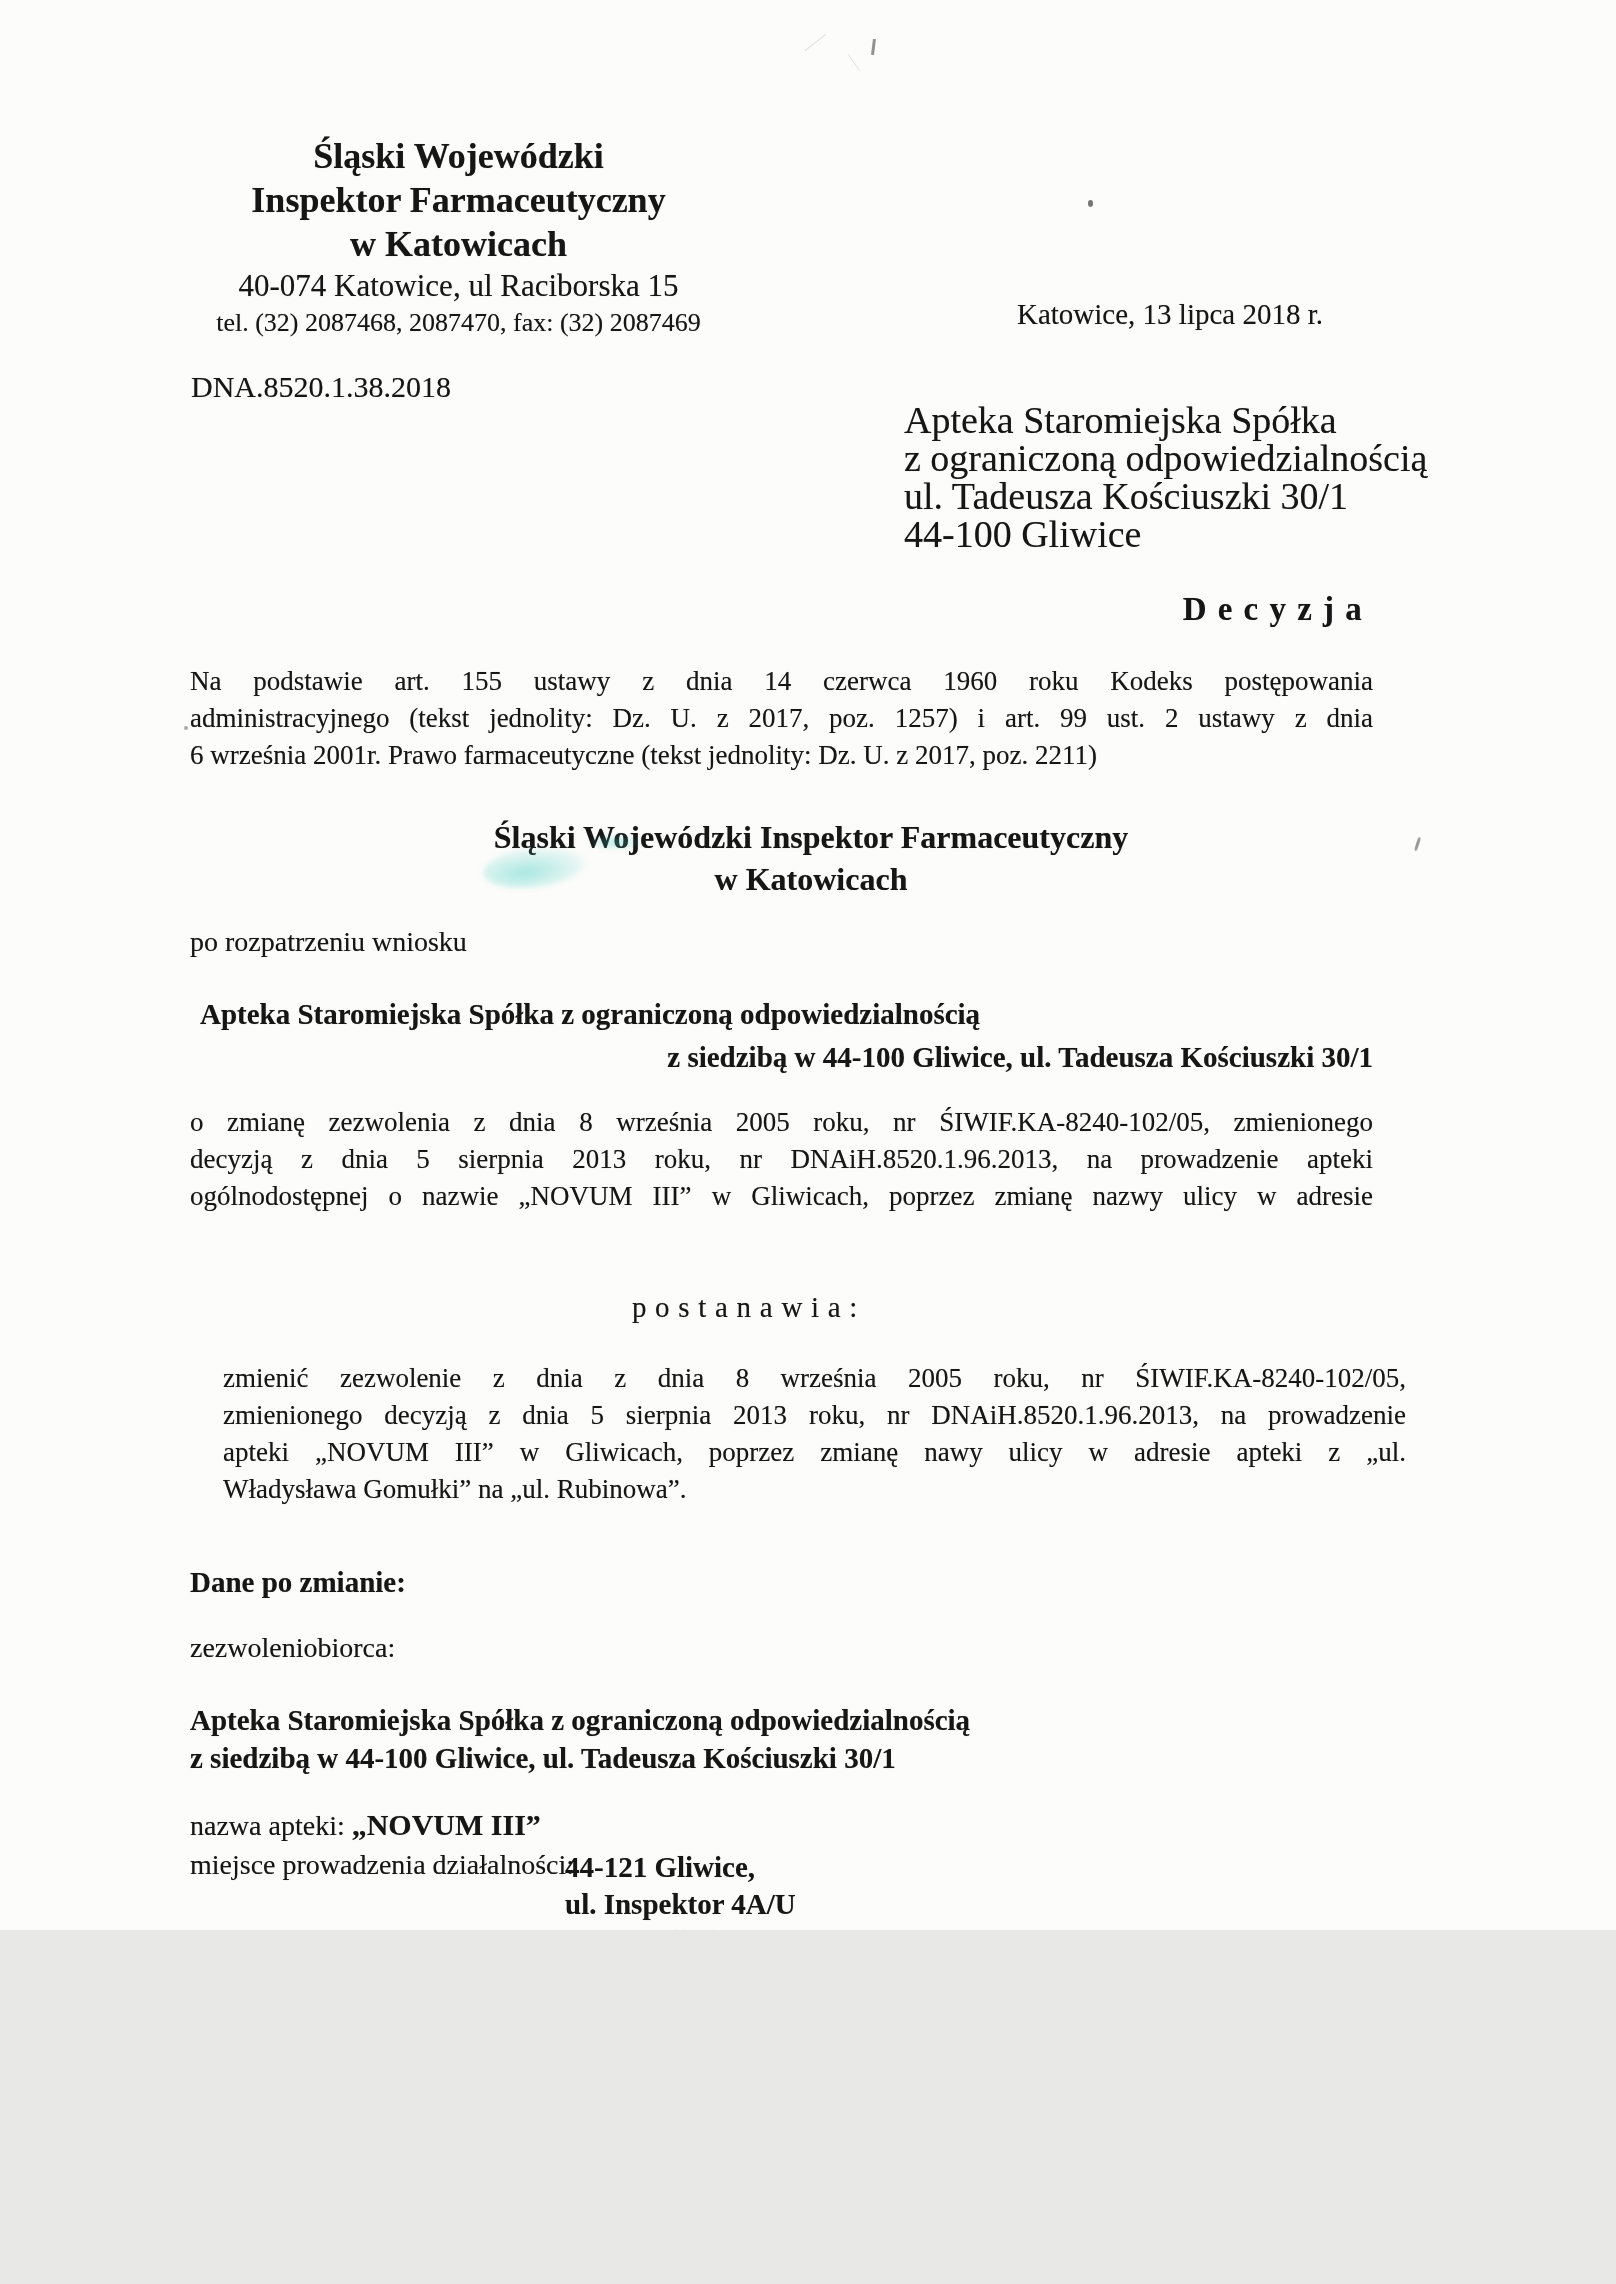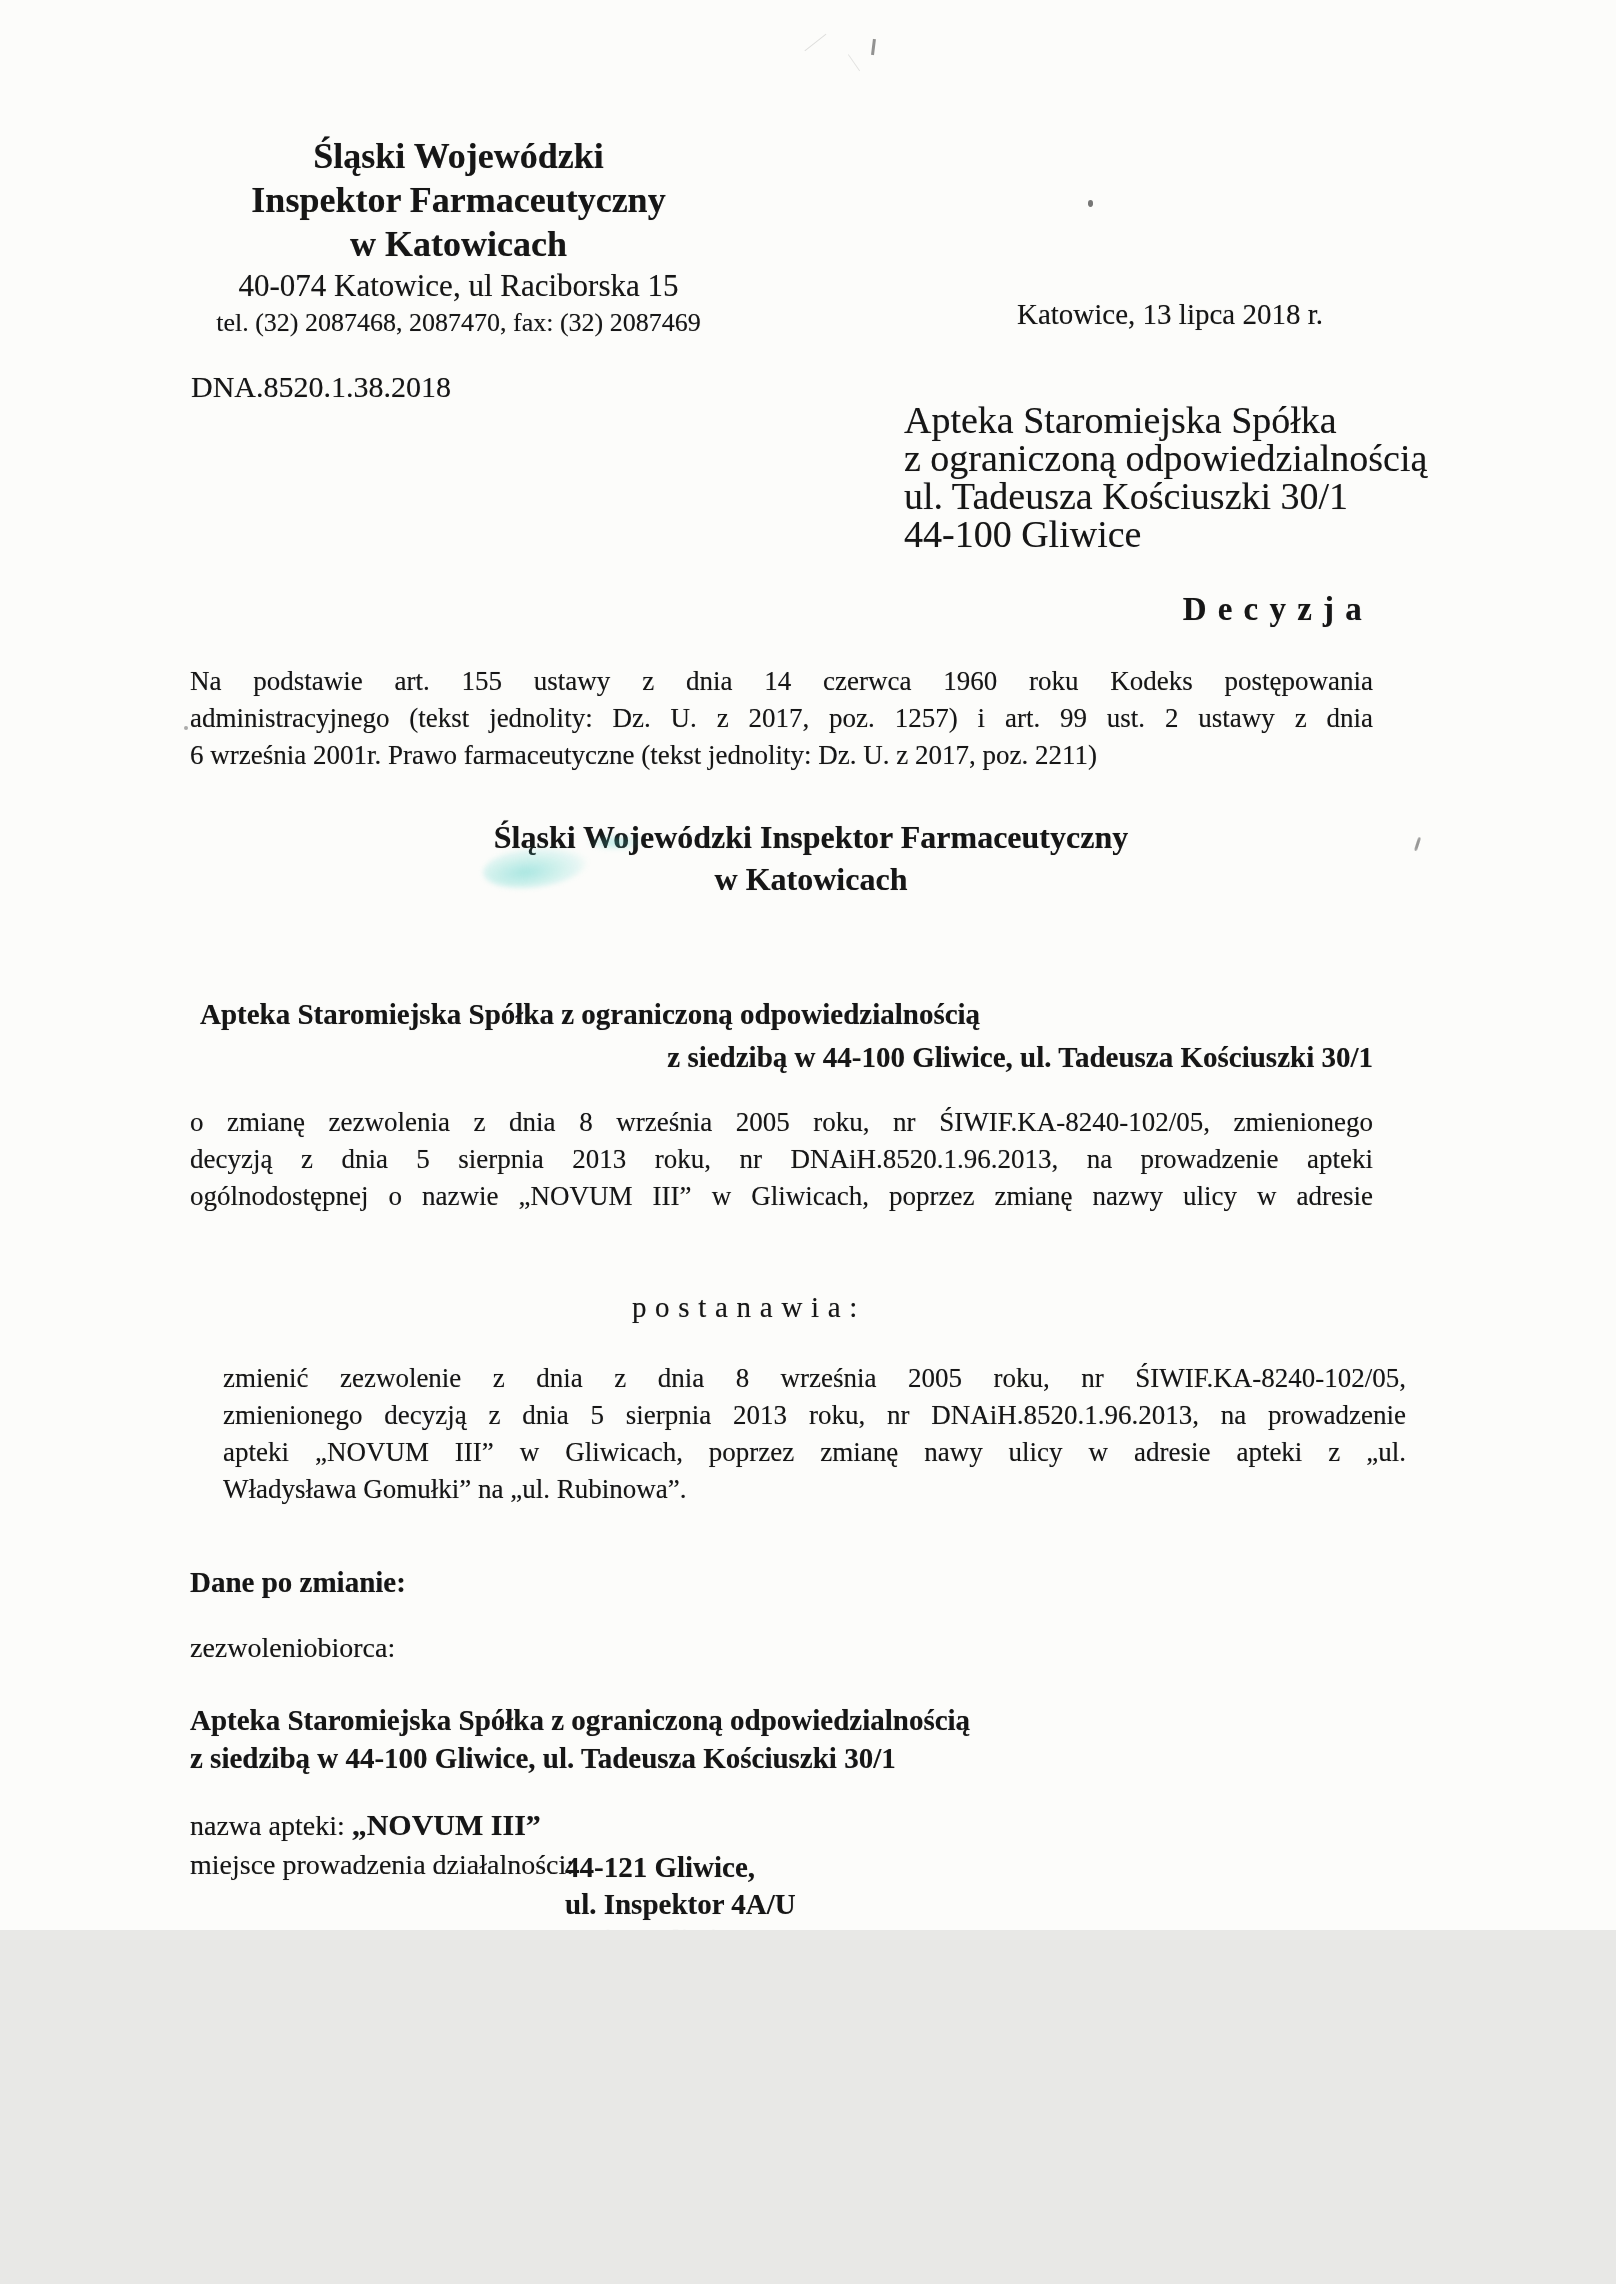--- a/index.html
+++ b/index.html
@@ -117,20 +117,21 @@
     <div class="jline">Na podstawie art. 155 ustawy z dnia 14 czerwca 1960 roku Kodeks postępowania</div>
     <div class="jline">administracyjnego (tekst jednolity: Dz. U. z 2017, poz. 1257) i art. 99 ust. 2 ustawy z dnia</div>
     <div class="jlast">6 września 2001r. Prawo farmaceutyczne (tekst jednolity: Dz. U. z 2017, poz. 2211)</div>
   </div>
 
   <div class="abs content authority">
     <div>Śląski Wojewódzki Inspektor Farmaceutyczny</div>
     <div>w Katowicach</div>
   </div>
 
+  <div class="abs content after-review">po rozpatrzeniu wniosku</div>
 
   <div class="abs applicant1">Apteka Staromiejska Spółka z ograniczoną odpowiedzialnością</div>
   <div class="abs content applicant2">z siedzibą w 44-100 Gliwice, ul. Tadeusza Kościuszki 30/1</div>
 
   <div class="abs content para para2">
     <div class="jline">o zmianę zezwolenia z dnia 8 września 2005 roku, nr ŚIWIF.KA-8240-102/05, zmienionego</div>
     <div class="jline">decyzją z dnia 5 sierpnia 2013 roku, nr DNAiH.8520.1.96.2013, na prowadzenie apteki</div>
     <div class="jline">ogólnodostępnej o nazwie „NOVUM III” w Gliwicach, poprzez zmianę nazwy ulicy w adresie</div>
   </div>
 

